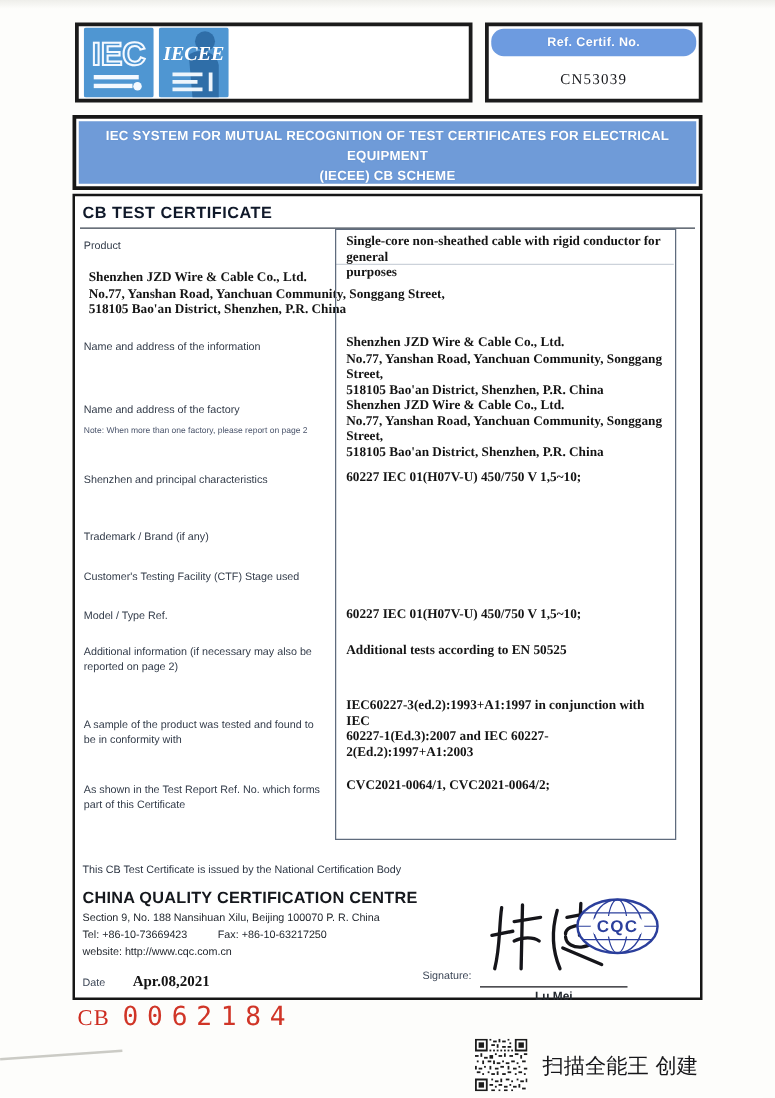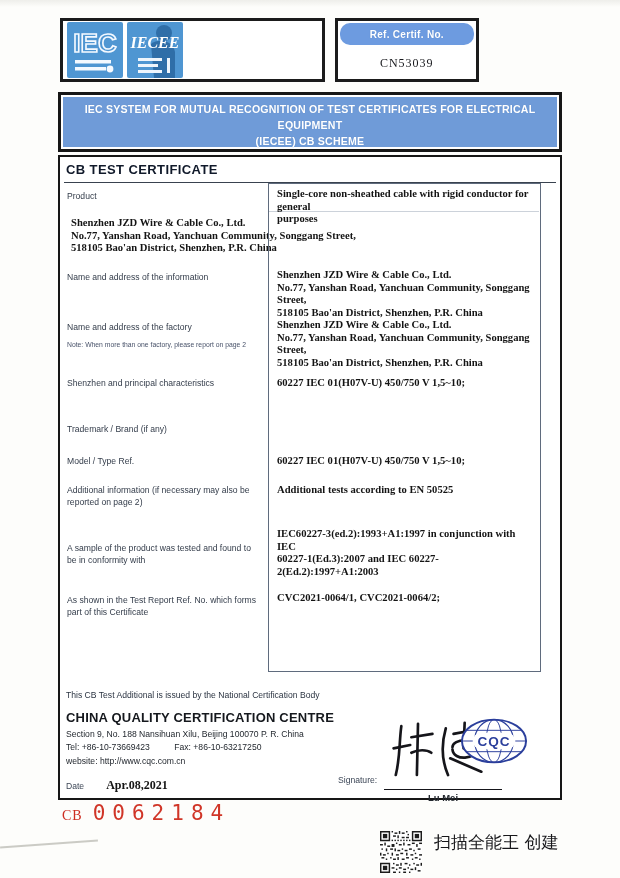--- a/index.html
+++ b/index.html
@@ -4,21 +4,21 @@
 <style>
   * { margin:0; padding:0; box-sizing:border-box; }
   body { background:#ffffff; font-family:"Liberation Sans", sans-serif; }
   .page { position:relative; width:620px; height:878px; background:#fdfdfb; overflow:hidden; }
   .scan-edge-left { position:absolute; left:0; top:0; bottom:0; width:20px;
     background:linear-gradient(90deg,#ececе8,#ececea 15%, rgba(255,255,255,0)); opacity:.8; }
   .scan-edge-top { position:absolute; left:0; top:0; right:0; height:7px;
     background:linear-gradient(180deg,#eeeeea, rgba(255,255,255,0)); }
 
   
-  .hdr { position:absolute; left:60px; top:18px; width:419px; height:64px; display:flex; }
+  .hdr { position:absolute; left:60px; top:18px; width:502px; height:64px; display:flex; }
   .logo-box { width:318px; height:64px; border:3px solid #1b1b1b; background:#fff;
     display:flex; align-items:center; padding:3px 4px; gap:4px; }
   .ref-box { width:174px; height:64px; border:3px solid #1b1b1b; background:#fff;
     margin-left:10px; display:flex; flex-direction:column; }
   .ref-head { height:22px; margin:2px; background:#6d9be0; color:#ffffff; font-weight:bold;
     font-size:10px; display:flex; align-items:center; justify-content:center; letter-spacing:.3px;
     text-shadow:0 0 1px #5a86c8;border-radius:10px; }
   .ref-val { flex:1; display:flex; align-items:center; justify-content:center;
     font-family:"Liberation Serif", serif; font-size:12px; color:#17181c; letter-spacing:1px; }
 
@@ -62,26 +62,26 @@
   .sig-block { position:absolute; left:278px; top:570px; width:185px; }
   .sig-lbl { position:absolute; left:0; top:48px; font-size:8.6px; color:#3d4757; }
   .sig-art { position:absolute; left:50px; top:-8px; }
   .sig-line { position:absolute; left:46px; top:62px; width:118px; border-top:1.5px solid #15151a; }
   .sig-name { position:absolute; left:46px; top:65px; width:118px; text-align:center;
     font-size:9.5px; font-weight:bold; color:#23282f; }
   .cqc-logo { position:absolute; right:32px; top:560px; }
 
   
   .cb-stamp { position:absolute; left:62px; top:801px; display:flex; align-items:baseline; color:#cd2c20; }
-  .cb-lbl { font-family:"Liberation Serif", serif; font-size:14px; letter-spacing:1px; }
+  .cb-lbl { font-family:"Liberation Serif", serif; font-size:18px; letter-spacing:1px; }
   .cb-num { margin-left:10px; font-family:"DejaVu Sans Mono", monospace; font-size:21px;
     letter-spacing:7px; color:#d03527; }
   .scan-line { position:absolute; left:0px; top:843px; width:98px; height:2px; background:#b9b9b3;
     transform:rotate(-4deg); opacity:.75; }
-  .qr-row { position:absolute; left:380px; top:831px; display:flex; }
+  .qr-row { position:absolute; left:380px; top:831px; display:flex; align-items:center; }
   .qr { width:42px; height:42px; }
   .qr-text { margin-left:12px; font-size:17px; color:#17171a; font-family:"DejaVu Sans", sans-serif; }
 </style>
 </head>
 <body>
 
 <div class="page">
   <div class="scan-edge-left"></div>
   <div class="scan-edge-top"></div>
 
@@ -146,41 +146,45 @@
 518105 Bao'an District, Shenzhen, P.R. China</div>
       </div>
       <div class="row r5">
         <div class="lbl">Shenzhen and principal characteristics</div>
         <div class="val">60227 IEC 01(H07V-U) 450/750 V 1,5~10;</div>
       </div>
       <div class="row r6">
         <div class="lbl">Trademark / Brand (if any)</div>
         <div class="val"></div>
       </div>
+      <div class="row r7">
+        <div class="lbl">Customer's Testing Facility (CTF) Stage used</div>
+        <div class="val"></div>
+      </div>
       <div class="row r8">
         <div class="lbl">Model / Type Ref.</div>
         <div class="val">60227 IEC 01(H07V-U) 450/750 V 1,5~10;</div>
       </div>
       <div class="row r9">
         <div class="lbl">Additional information (if necessary may also be reported on page 2)</div>
         <div class="val">Additional tests according to EN 50525</div>
       </div>
       <div class="row r10">
         <div class="lbl">A sample of the product was tested and found to be in conformity with</div>
         <div class="val">IEC60227-3(ed.2):1993+A1:1997 in conjunction with IEC
 60227-1(Ed.3):2007 and IEC 60227-2(Ed.2):1997+A1:2003</div>
       </div>
       <div class="row r11">
         <div class="lbl">As shown in the Test Report Ref. No. which forms part of this Certificate</div>
         <div class="val">CVC2021-0064/1, CVC2021-0064/2;</div>
       </div>
     </div>
     <div class="value-frame"></div>
 
-    <div class="issued">This CB Test Additional is issued by the National Certification Body</div>
+    <div class="issued">This CB Test Certificate is issued by the National Certification Body</div>
     <div class="nb-name">CHINA QUALITY CERTIFICATION CENTRE</div>
     <div class="nb-addr">
       <div>Section 9, No. 188 Nansihuan Xilu, Beijing 100070 P. R. China</div>
       <div class="telfax">
         <span>Tel: +86-10-73669423</span>
         <span>Fax: +86-10-63217250</span>
       </div>
       <div>website: http://www.cqc.com.cn</div>
     </div>
 

